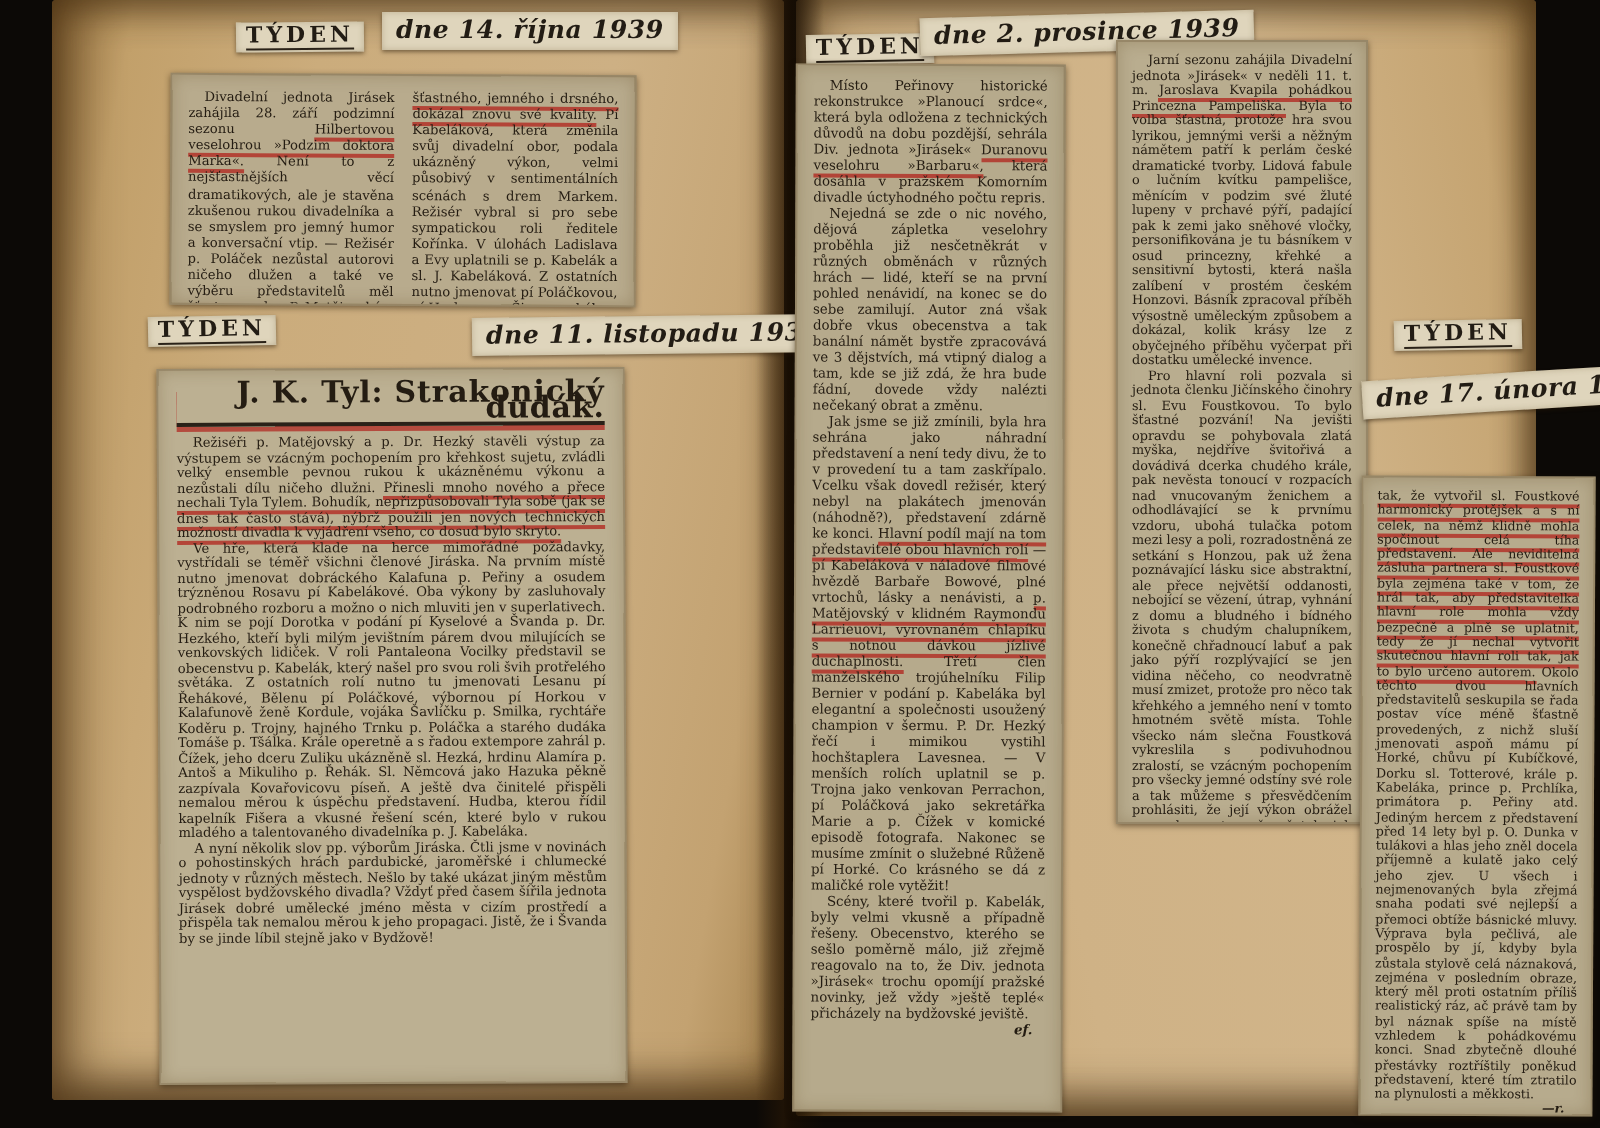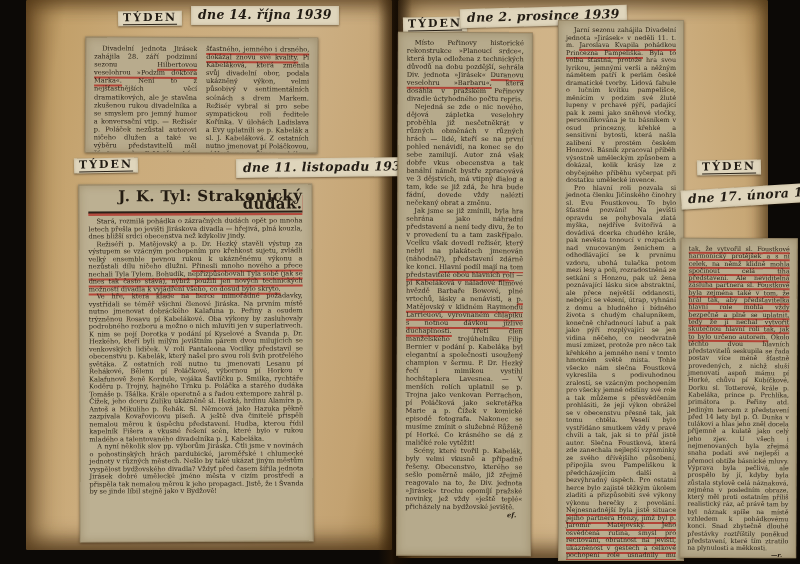--- a/index.html
+++ b/index.html
@@ -34,21 +34,21 @@
   #clip-podzim .col{flex:1;}
   
   #clip-dudak{left:79px;top:184px;width:234px;height:358px;background:#bcb092;
     padding:7px 9px 6px;font-size:6.6px;line-height:7.5px;transform:rotate(-.25deg);}
   #dudak-headline{font-size:15px;font-weight:bold;text-align:right;letter-spacing:.4px;
     text-indent:0;margin:1px 0 5px;padding-bottom:3px;border-bottom:2.5px solid #2a2118;
     box-shadow:0 2.5px 0 rgba(178,42,34,.75);}
   
   #clip-barbara{left:397px;top:32px;width:135px;height:524px;background:#b6aa8c;
     padding:6px 8px;font-size:6.7px;line-height:8px;transform:rotate(.2deg);}
-  #clip-pamp-a{left:558px;top:20px;width:126px;height:541px;background:#b9ad8f;
+  #clip-pamp-a{left:558px;top:20px;width:126px;height:392px;background:#b9ad8f;
     padding:6px 7px;font-size:6.4px;line-height:7.5px;}
   #clip-pamp-b{left:680px;top:238px;width:117px;height:320px;background:#b7ab8d;
     padding:6px 7px;font-size:6.3px;line-height:7.3px;transform:rotate(.3deg);}
 </style>
 </head>
 <body>
 
 <div id="book">
   <div class="page" id="page-left"></div>
   <div class="page" id="page-right"></div>
@@ -65,32 +65,31 @@
       <p class="para" style="text-indent:0;"><span class="ru">šťastného, jemného i drsného, dokázal znovu své kvality.</span><span> Pí Kabeláková, která změnila svůj divadelní obor, podala ukázněný výkon, velmi působivý v sentimentálních scénách s drem Markem. Režisér vybral si pro sebe sympatickou roli ředitele Kořínka. V úlohách Ladislava a Evy uplatnili se p. Kabelák a sl. J. Kabeláková. Z ostatních nutno jmenovat pí Poláčkovou, pí Horkou a p. Šimanovského.</span></p>
 
     </div>
   </div>
 
   <div class="stamp masthead" style="left:74px;top:158px;transform:rotate(-1deg);"><span>TÝDEN</span></div>
   <div class="stamp datestamp" style="left:236px;top:158px;transform:rotate(-.6deg);"><span>dne 11. listopadu 1939</span></div>
 
   <div class="clip" id="clip-dudak">
     <h1 class="para" id="dudak-headline">J. K. Tyl: Strakonický dudák.</h1>
-    <p class="para">Stará, rozmilá pohádka o zázračných dudách opět po mnoha letech přešla po jevišti Jiráskova divadla — hřejivá, plná kouzla, dnes bližší srdci obecenstva než kdykoliv jindy.</p>
     <p class="para"><span>Režiséři p. Matějovský a p. Dr. Hezký stavěli výstup za výstupem se vzácným pochopením pro křehkost sujetu, zvládli velký ensemble pevnou rukou k ukázněnému výkonu a nezůstali dílu ničeho dlužni. </span><span class="ru">Přinesli mnoho nového a přece nechali Tyla Tylem. Bohudík, nepřizpůsobovali Tyla sobě (jak se dnes tak často stává), nýbrž použili jen nových technických možností divadla k vyjádření všeho, co dosud bylo skryto.</span></p>
     <p class="para">Ve hře, která klade na herce mimořádné požadavky, vystřídali se téměř všichni členové Jiráska. Na prvním místě nutno jmenovat dobráckého Kalafuna p. Peřiny a osudem trýzněnou Rosavu pí Kabelákové. Oba výkony by zasluhovaly podrobného rozboru a možno o nich mluviti jen v superlativech. K nim se pojí Dorotka v podání pí Kyselové a Švanda p. Dr. Hezkého, kteří byli milým jevištním párem dvou milujících se venkovských lidiček. V roli Pantaleona Vocilky představil se obecenstvu p. Kabelák, který našel pro svou roli švih protřelého světáka. Z ostatních rolí nutno tu jmenovati Lesanu pí Řehákové, Bělenu pí Poláčkové, výbornou pí Horkou v Kalafunově ženě Kordule, vojáka Šavlíčku p. Smilka, rychtáře Koděru p. Trojny, hajného Trnku p. Poláčka a starého dudáka Tomáše p. Tšálka. Krále operetně a s řadou extempore zahrál p. Čížek, jeho dceru Zuliku ukázněně sl. Hezká, hrdinu Alamíra p. Antoš a Mikuliho p. Řehák. Sl. Němcová jako Hazuka pěkně zazpívala Kovařovicovu píseň. A ještě dva činitelé přispěli nemalou měrou k úspěchu představení. Hudba, kterou řídil kapelník Fišera a vkusné řešení scén, které bylo v rukou mladého a talentovaného divadelníka p. J. Kabeláka.</p>
     <p class="para">A nyní několik slov pp. výborům Jiráska. Čtli jsme v novinách o pohostinských hrách pardubické, jaroměřské i chlumecké jednoty v různých městech. Nešlo by také ukázat jiným městům vyspělost bydžovského divadla? Vždyť před časem šířila jednota Jirásek dobré umělecké jméno města v cizím prostředí a přispěla tak nemalou měrou k jeho propagaci. Jistě, že i Švanda by se jinde líbil stejně jako v Bydžově!</p>
 
   </div>
 
   <div class="stamp masthead" style="left:403px;top:17px;transform:rotate(-1deg);"><span>TÝDEN</span></div>
   <div class="stamp datestamp" style="left:460px;top:7px;transform:rotate(-1.5deg);"><span>dne 2. prosince 1939</span></div>
 
   <div class="clip" id="clip-barbara">
-    <p class="para"><span>Místo Peřinovy historické rekonstrukce »Planoucí srdce«, která byla odložena z technických důvodů na dobu pozdější, sehrála Div. jednota »Jirásek« </span><span class="ru">Duranovu veselohru »Barbaru«,</span><span> která dosáhla v pražském Peřinovy divadle úctyhodného počtu repris.</span></p>
+    <p class="para"><span>Místo Peřinovy historické rekonstrukce »Planoucí srdce«, která byla odložena z technických důvodů na dobu pozdější, sehrála Div. jednota »Jirásek« </span><span class="ru">Duranovu veselohru »Barbaru«,</span><span> která dosáhla v pražském Komorním divadle úctyhodného počtu repris.</span></p>
     <p class="para">Nejedná se zde o nic nového, dějová zápletka veselohry proběhla již nesčetněkrát v různých obměnách v různých hrách — lidé, kteří se na první pohled nenávidí, na konec se do sebe zamilují. Autor zná však dobře vkus obecenstva a tak banální námět bystře zpracovává ve 3 dějstvích, má vtipný dialog a tam, kde se již zdá, že hra bude fádní, dovede vždy nalézti nečekaný obrat a změnu.</p>
     <p class="para"><span>Jak jsme se již zmínili, byla hra sehrána jako náhradní představení a není tedy divu, že to v provedení tu a tam zaskřípalo. Vcelku však dovedl režisér, který nebyl na plakátech jmenován (náhodně?), představení zdárně ke konci. </span><span class="ru">Hlavní podíl mají na tom představitelé obou hlavních rolí</span><span> — pí Kabeláková v náladové filmové hvězdě Barbaře Bowové, plné vrtochů, lásky a nenávisti, a </span><span class="ru">p. Matějovský v klidném Raymondu Larrieuovi, vyrovnaném chlapíku s notnou dávkou jízlivé duchaplnosti.</span><span> Třetí člen manželského trojúhelníku Filip Bernier v podání p. Kabeláka byl elegantní a společnosti usoužený champion v šermu. P. Dr. Hezký řečí i mimikou vystihl hochštaplera Lavesnea. — V menších rolích uplatnil se p. Trojna jako venkovan Perrachon, pí Poláčková jako sekretářka Marie a p. Čížek v komické episodě fotografa. Nakonec se musíme zmínit o služebné Růženě pí Horké. Co krásného se dá z maličké role vytěžit!</span></p>
     <p class="para">Scény, které tvořil p. Kabelák, byly velmi vkusně a případně řešeny. Obecenstvo, kterého se sešlo poměrně málo, již zřejmě reagovalo na to, že Div. jednota »Jirásek« trochu opomíjí pražské novinky, jež vždy »ještě teplé« přicházely na bydžovské jeviště.</p>
     <span class="sig">ef.</span>
   </div>
 
   <div class="clip" id="clip-pamp-a">
     <p class="para"><span>Jarní sezonu zahájila Divadelní jednota »Jirásek« v neděli 11. t. m. </span><span class="ru">Jaroslava Kvapila pohádkou Princezna Pampeliška.</span><span> Byla to volba šťastná, protože hra svou lyrikou, jemnými verši a něžným námětem patří k perlám české dramatické tvorby. Lidová fabule o lučním kvítku pampelišce, měnícím v podzim své žluté lupeny v prchavé pýří, padající pak k zemi jako sněhové vločky, personifikována je tu básníkem v osud princezny, křehké a sensitivní bytosti, která našla zalíbení v prostém českém Honzovi. Básník zpracoval příběh výsostně uměleckým způsobem a dokázal, kolik krásy lze z obyčejného příběhu vyčerpat při dostatku umělecké invence.</span></p>
     <p class="para"><span>Pro hlavní roli pozvala si jednota členku Jičínského činohry sl. Evu Foustkovou. To bylo šťastné pozvání! Na jevišti opravdu se pohybovala zlatá myška, nejdříve švitořivá a dovádivá dcerka chudého krále, pak nevěsta tonoucí v rozpacích nad vnucovaným ženichem a odhodlávající se k prvnímu vzdoru, ubohá tulačka potom mezi lesy a poli, rozradostněná ze setkání s Honzou, pak už žena poznávající lásku sice abstraktní, ale přece největší oddanosti, nebojící se vězení, útrap, vyhnání z domu a bludného i bídného života s chudým chalupníkem, konečně chřadnoucí labuť a pak jako pýří rozplývající se jen vidina něčeho, co neodvratně musí zmizet, protože pro něco tak křehkého a jemného není v tomto hmotném světě místa. Tohle všecko nám slečna Foustková vykreslila s podivuhodnou zralostí, se vzácným pochopením pro všecky jemné odstíny své role a tak můžeme s přesvědčením prohlásiti, že její výkon obrážel se v obecenstvu přesně tak, jak tomu chtěla. Veselí bylo vystřídáno smutkem vždy v pravé chvíli a tak, jak si to přál jistě autor. Slečna Foustková, která zde zanechala nejlepší vzpomínky ze svého dřívějšího působení, připojila svou Pampeliškou k předcházejícím další a bezvýhradný úspěch. Pro ostatní herce bylo zajisté těžkým úkolem zladiti a přizpůsobiti své výkony výkonu herečky z povolání. </span><span class="ru">Nejnesnadnější byla jistě situace jejího partnera Honzy, jímž byl p. Jaromír Matějovský. Jeho osvědčená rutina, smysl pro recitování, obratnost na jevišti, ukázněnost v gestech a celkové pochopení role usnadnily mu celou věc</span></p>
   </div>

